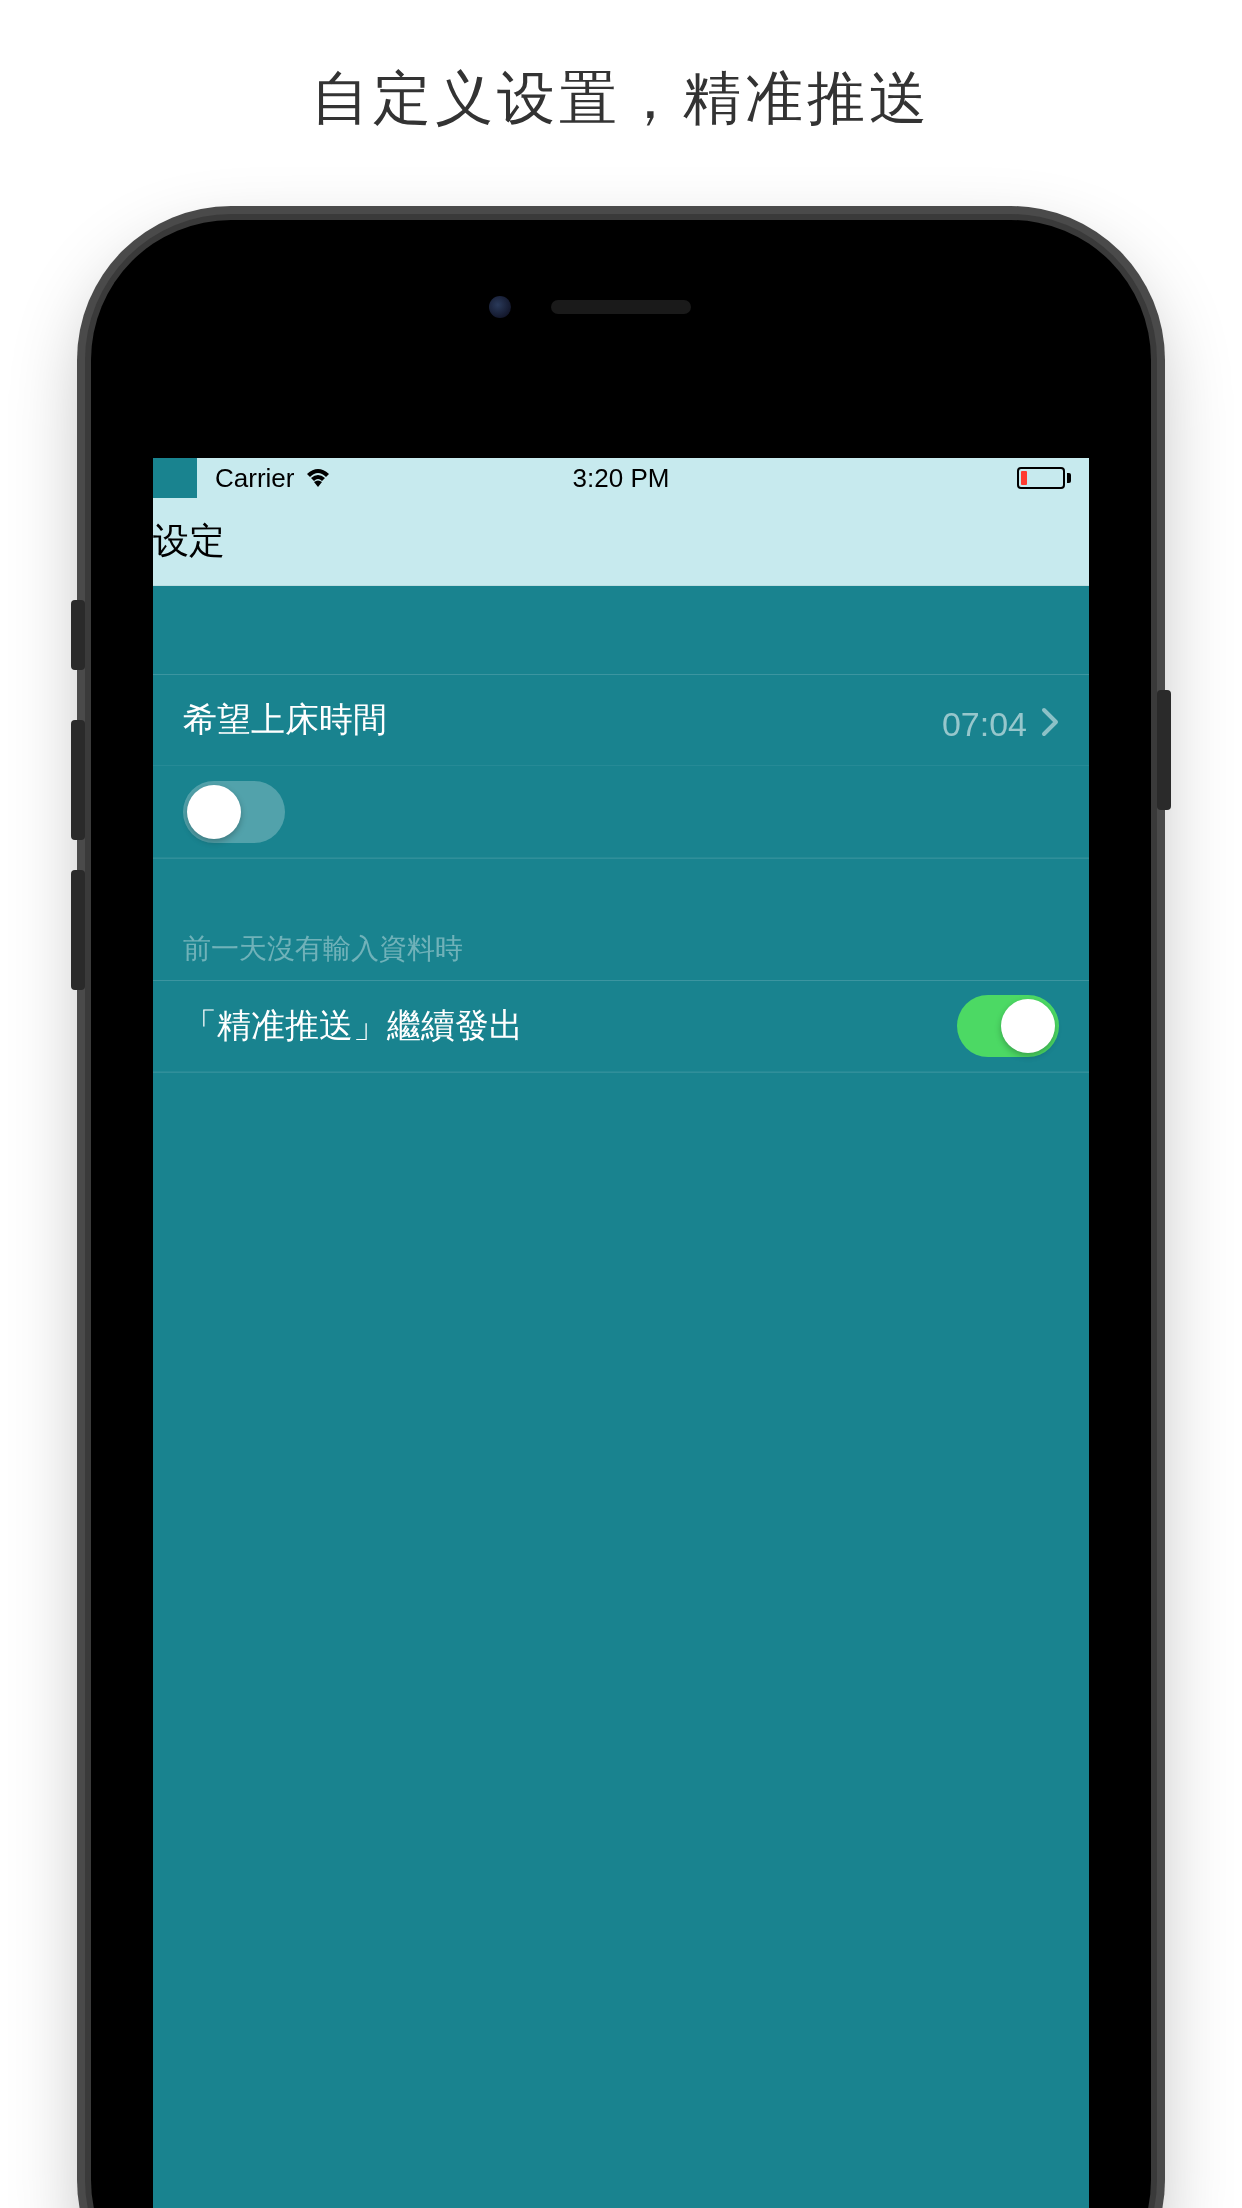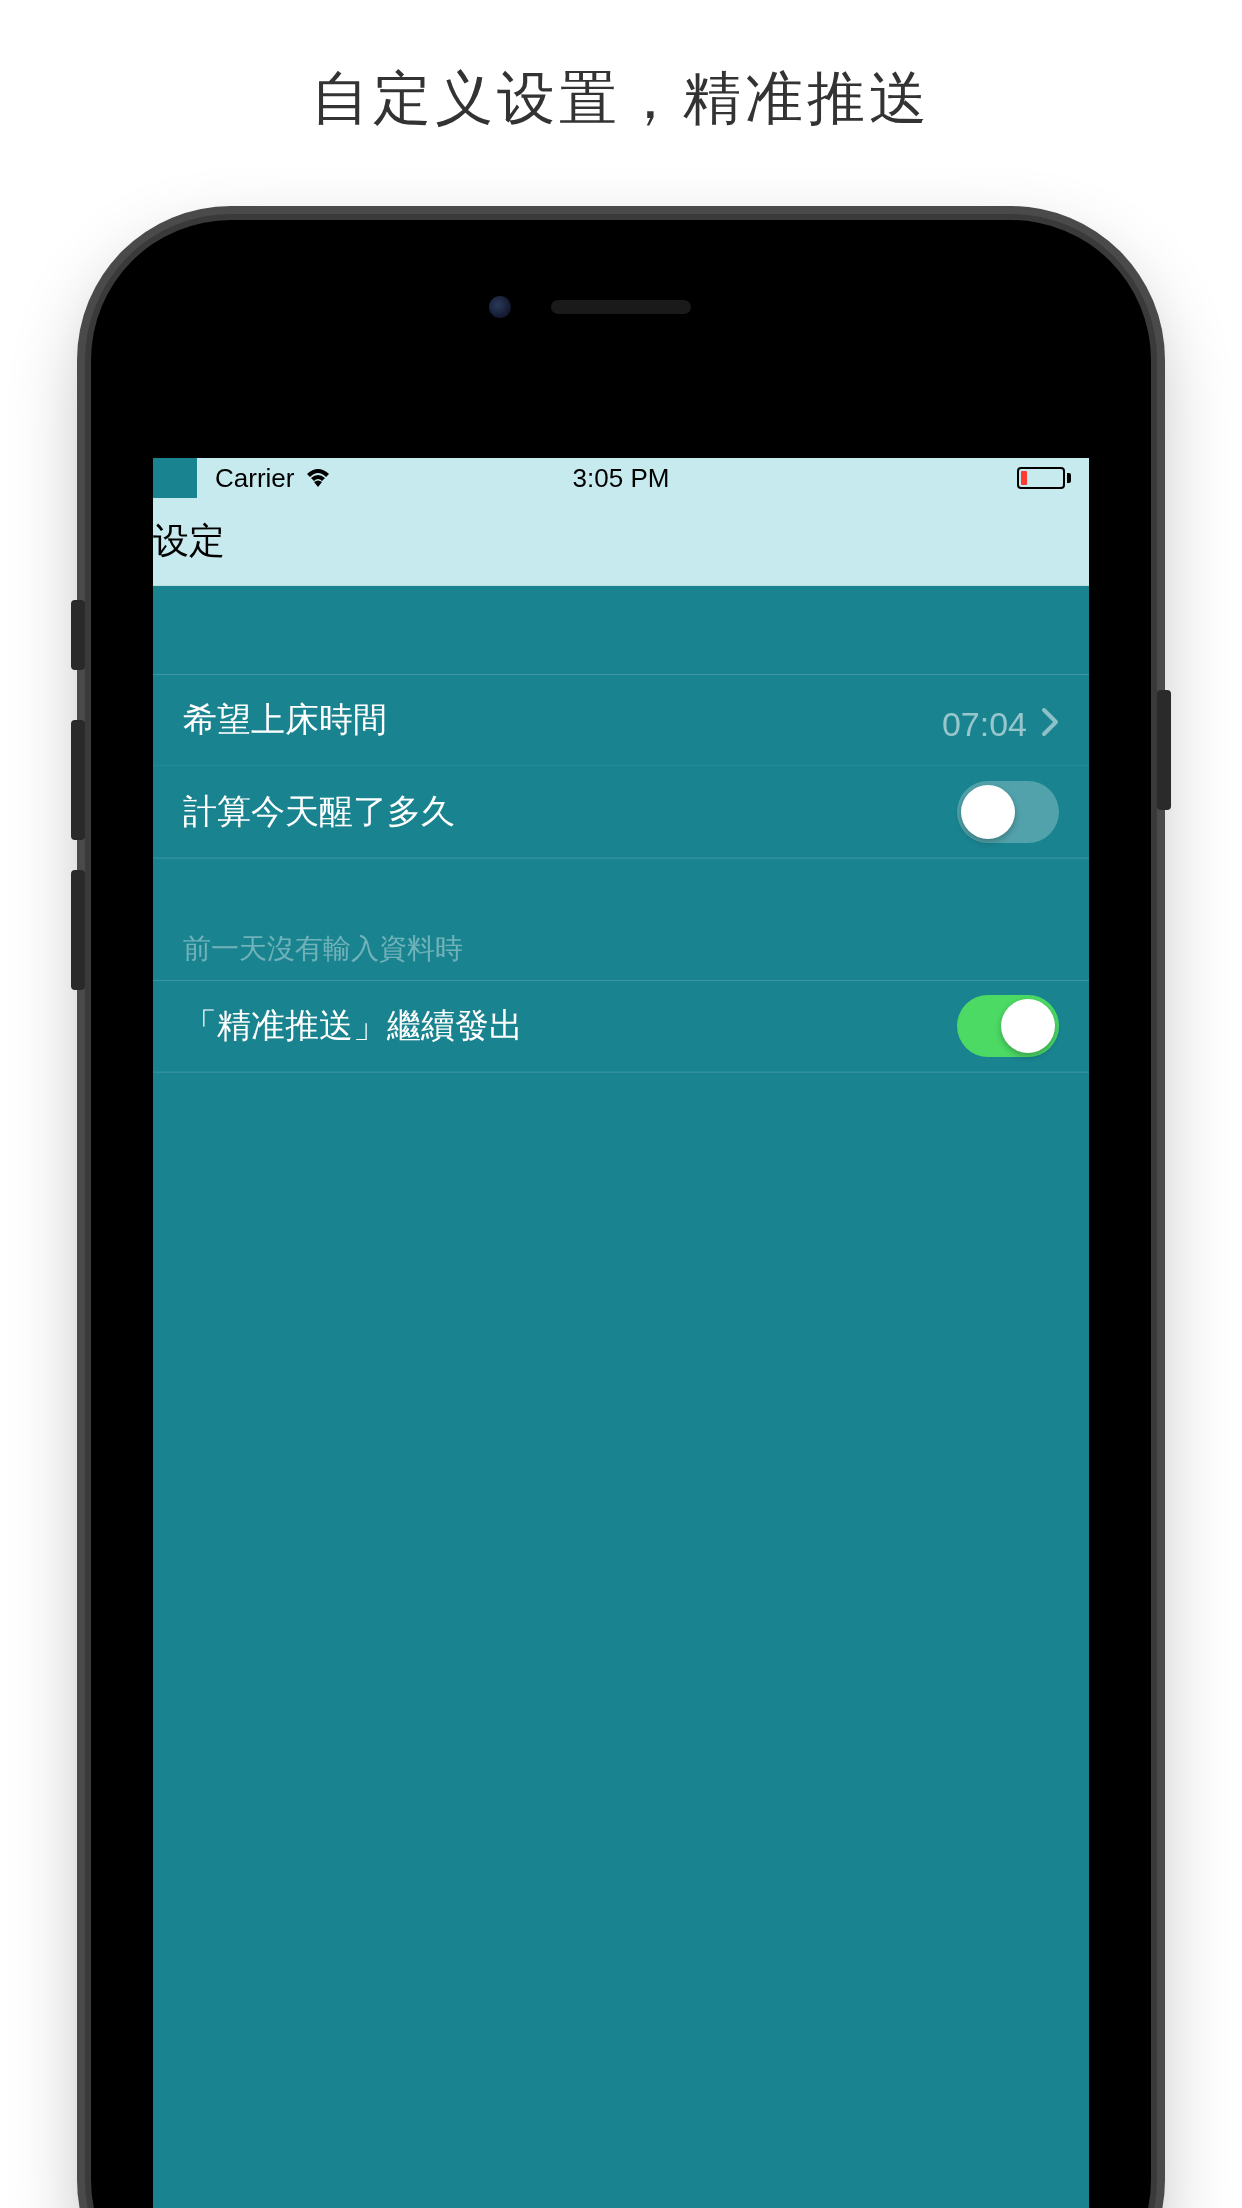--- a/index.html
+++ b/index.html
@@ -252,21 +252,21 @@
 
       <div class="status-bar">
         <div class="status-left">
           <span>Carrier</span>
           <span class="wifi-icon">
             <svg width="28" height="22" viewBox="0 0 28 22">
               <path d="M14 20 L10 15 Q14 12 18 15 Z M7 11 Q14 5 21 11 L18 14 Q14 10 10 14 Z M3 7 Q14 -3 25 7 L22 10 Q14 2 6 10 Z" fill="#000"></path>
             </svg>
           </span>
         </div>
-        <div class="status-center">3:05 PM</div>
+        <div class="status-center">3:20 PM</div>
         <div class="status-right">
           <span class="battery">
             <span class="battery-body">
                 <span class="battery-fill"></span>
               </span>
             <span class="battery-cap"></span>
           </span>
         </div>
       </div>
 
@@ -282,21 +282,20 @@
             <span class="row-value">07:04</span>
             <span class="chevron">
               <svg width="18" height="30" viewBox="0 0 18 30">
                   <path d="M3 3 L15 15 L3 27" stroke="currentColor" stroke-width="4" fill="none" stroke-linecap="round" stroke-linejoin="round"></path>
                 </svg>
             </span>
           </span>
         </div>
 
         <div class="row">
-          <span class="row-label">計算今天醒了多久</span>
           <span class="toggle off">
             <span class="toggle-knob"></span>
           </span>
         </div>
 
         <div class="spacer"></div>
 
         <div class="section-header">前一天沒有輸入資料時</div>
 
         <div class="row">

